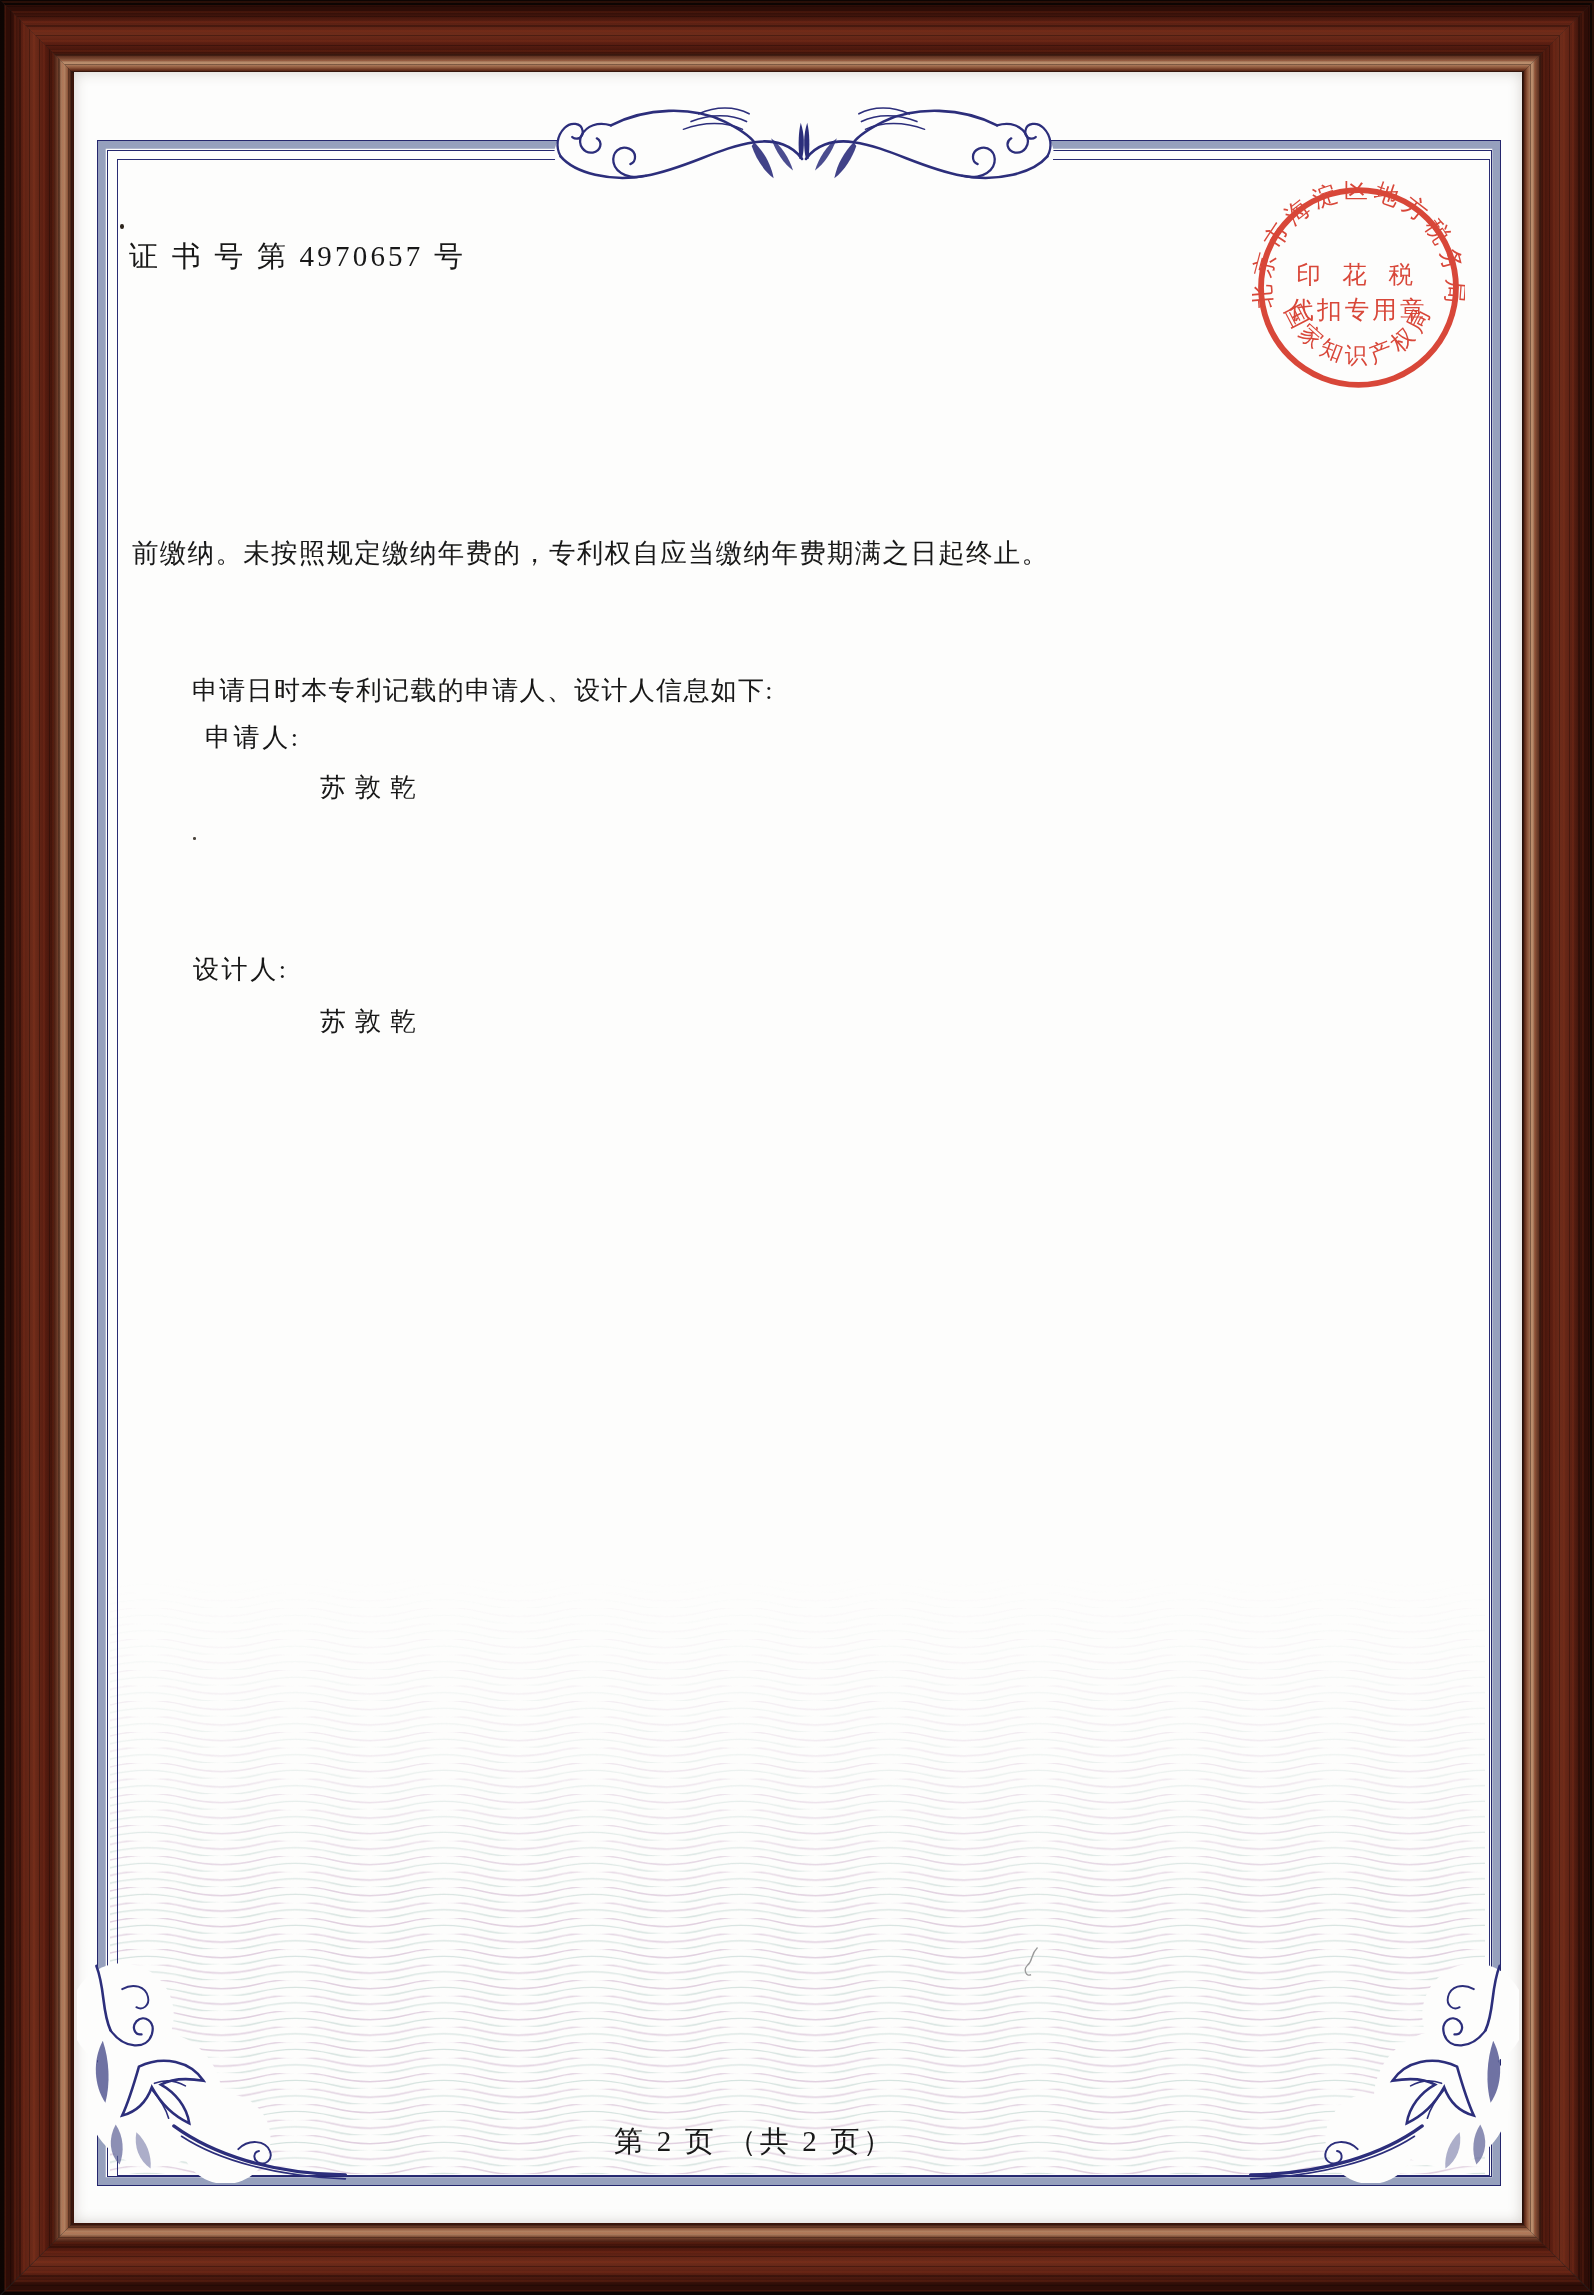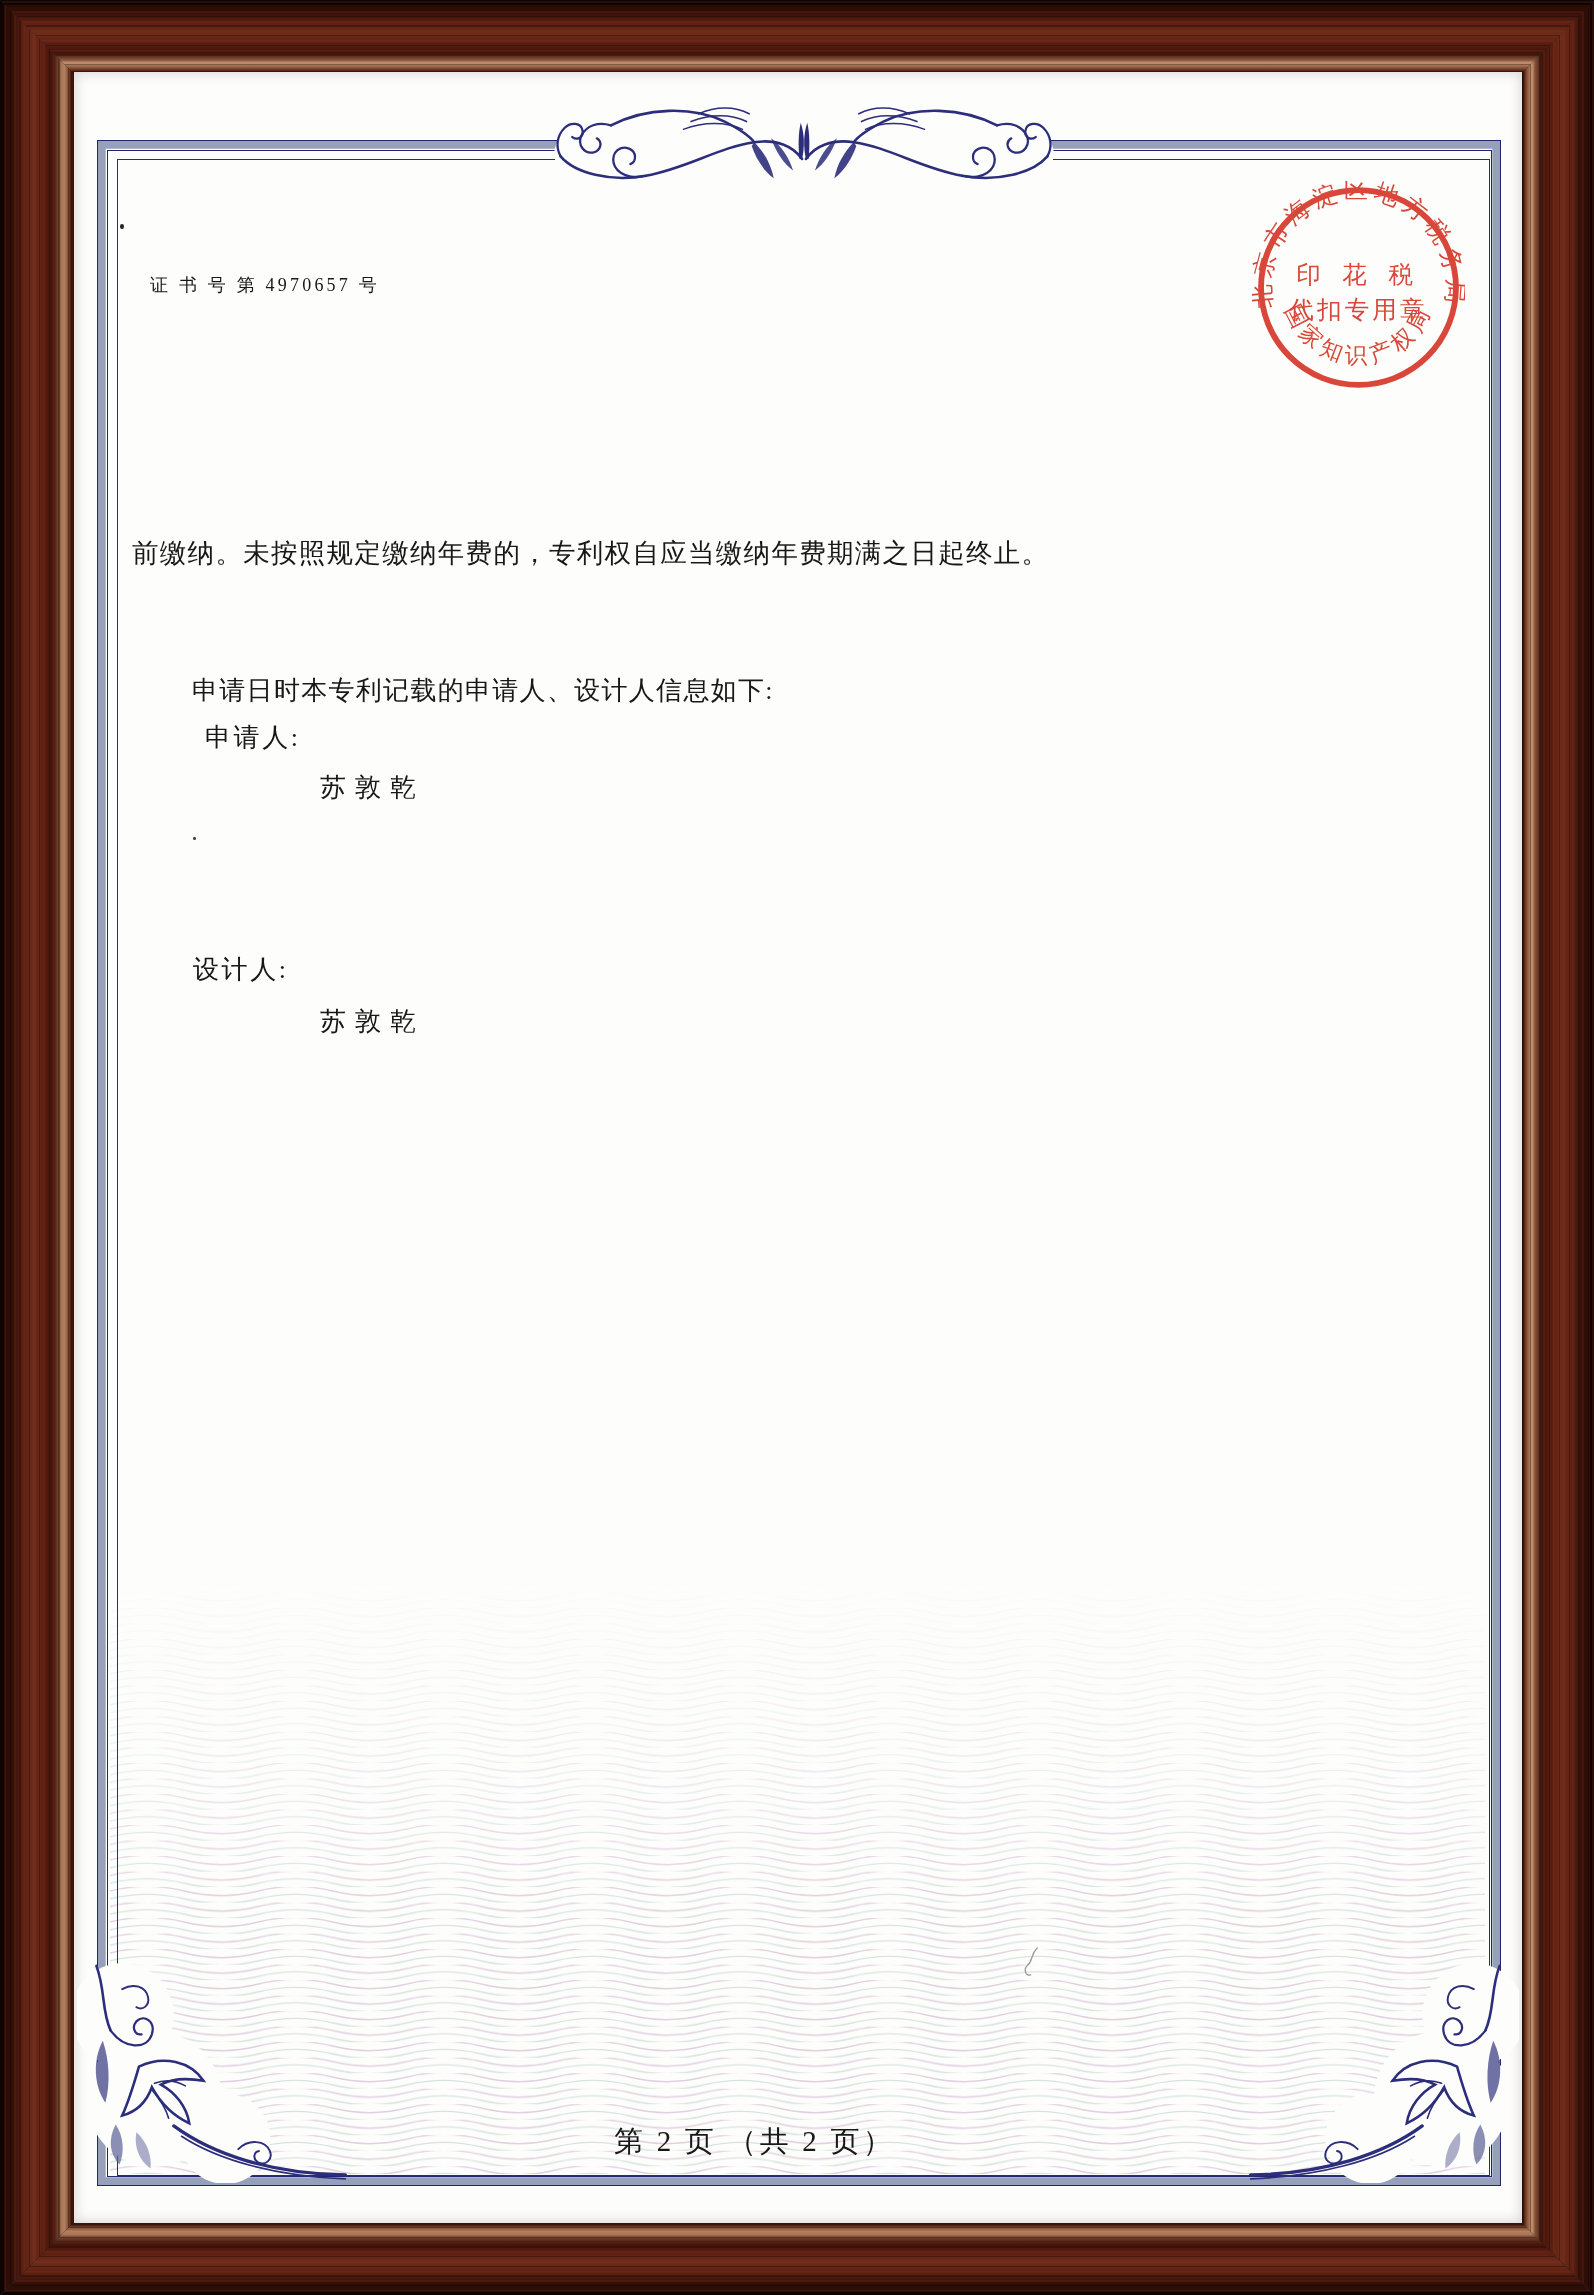--- a/index.html
+++ b/index.html
@@ -43,21 +43,21 @@
          -webkit-mask-image:linear-gradient(to bottom,transparent 0,rgba(0,0,0,.45) 30%,#000 55%);
          mask-image:linear-gradient(to bottom,transparent 0,rgba(0,0,0,.45) 30%,#000 55%);}
   
   .ornament-top{position:absolute;left:475px;top:24.5px;width:510px;height:113px;}
   .corner{position:absolute;width:271px;height:220px;}
   .corner-bl{left:2.6px;top:1891px;}
   .corner-br{left:1174px;top:1891px;transform:scaleX(-1);}
   .stamp{position:absolute;left:1178px;top:109px;width:213px;height:213px;opacity:.93;}
   
   .txt{position:absolute;color:#181818;white-space:nowrap;line-height:1.15;}
-  .cert-no{left:76px;top:168px;font-size:18px;letter-spacing:3.2px;margin-top:35px;}
+  .cert-no{left:55px;top:168px;font-size:29px;letter-spacing:3.2px;}
   .para{font-size:26.5px;letter-spacing:1.3px;}
   .para1{left:112px;top:413px;}
   .para2{left:45px;top:466px;padding-left:13px;}
   .info{left:118px;top:604px;font-size:26px;letter-spacing:1.3px;}
   .app-label{left:131px;top:651px;font-size:26px;letter-spacing:2.6px;}
   .app-name{left:246px;top:701px;font-size:26px;letter-spacing:9px;}
   .des-label{left:119px;top:883px;font-size:26px;letter-spacing:2.6px;}
   .des-name{left:246px;top:935px;font-size:26px;letter-spacing:9px;}
   .footer{left:540px;top:2053px;font-size:29px;letter-spacing:3.2px;}
   

